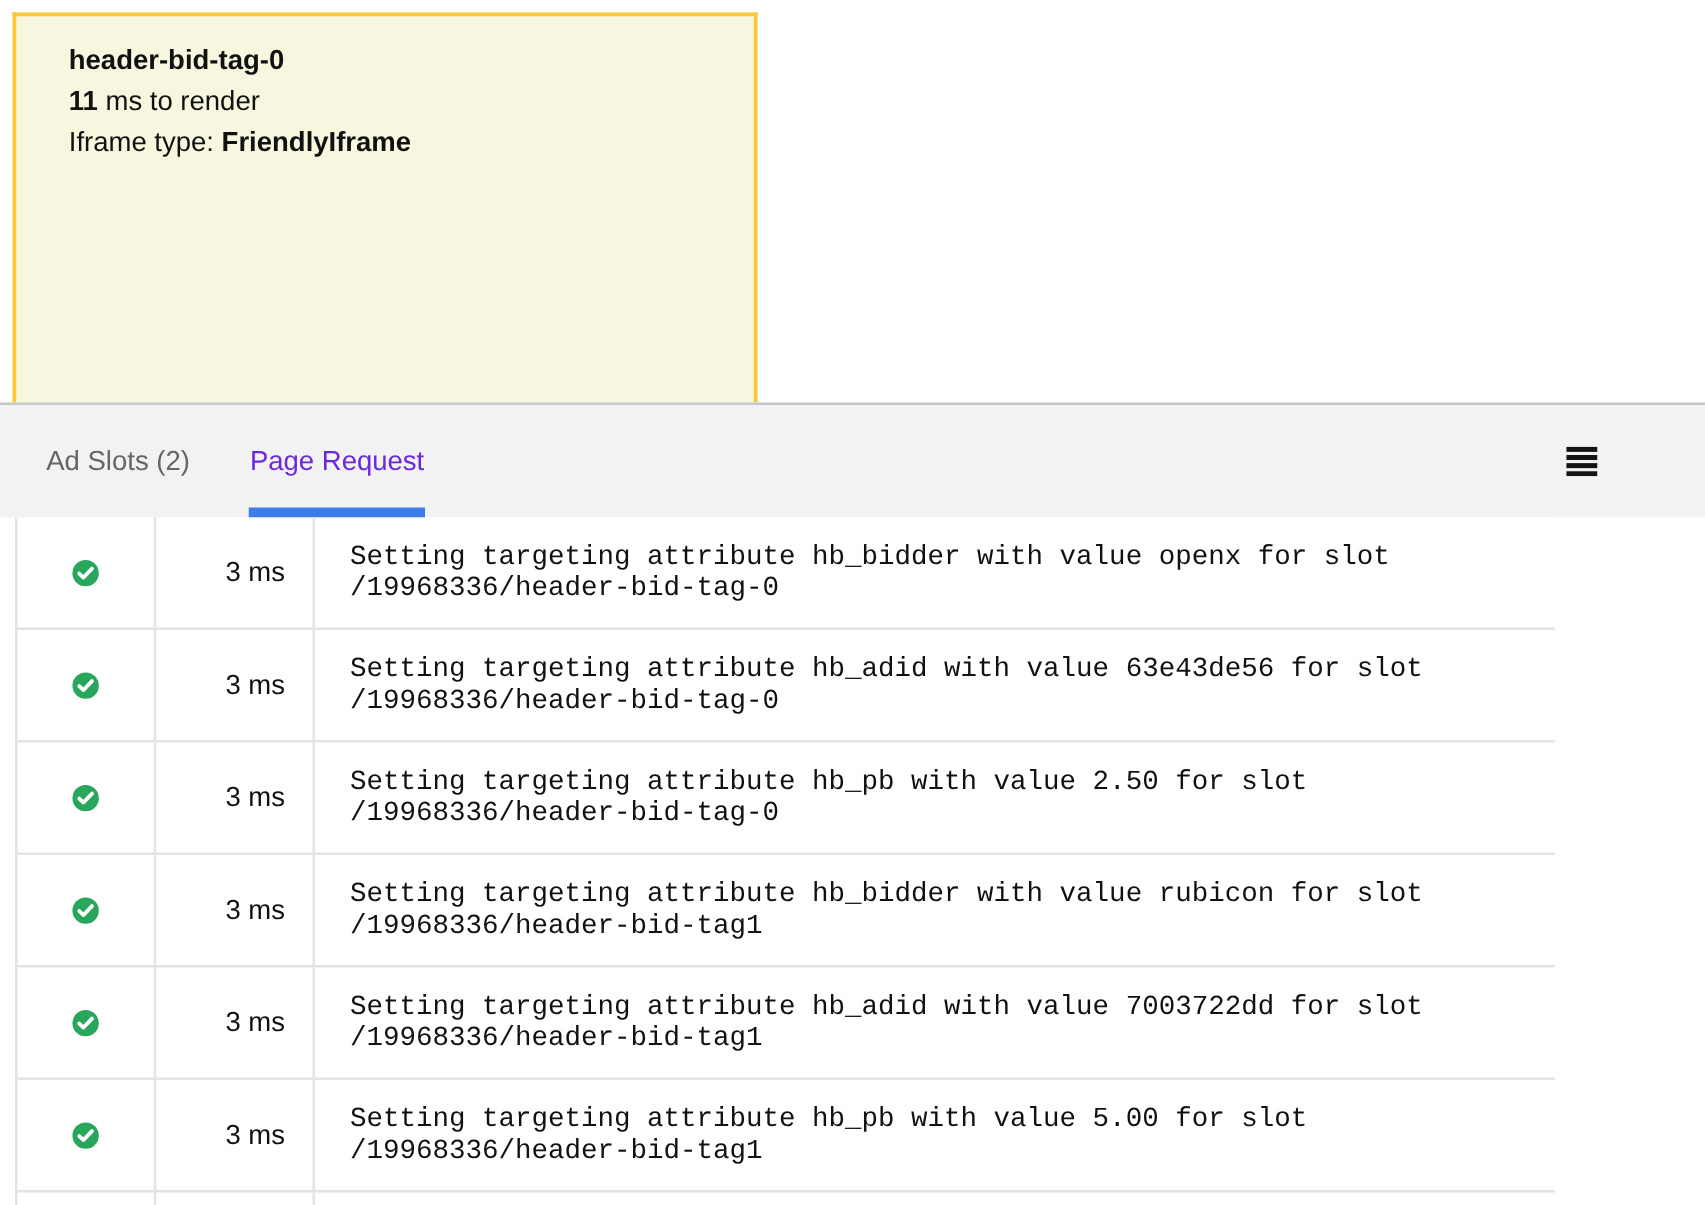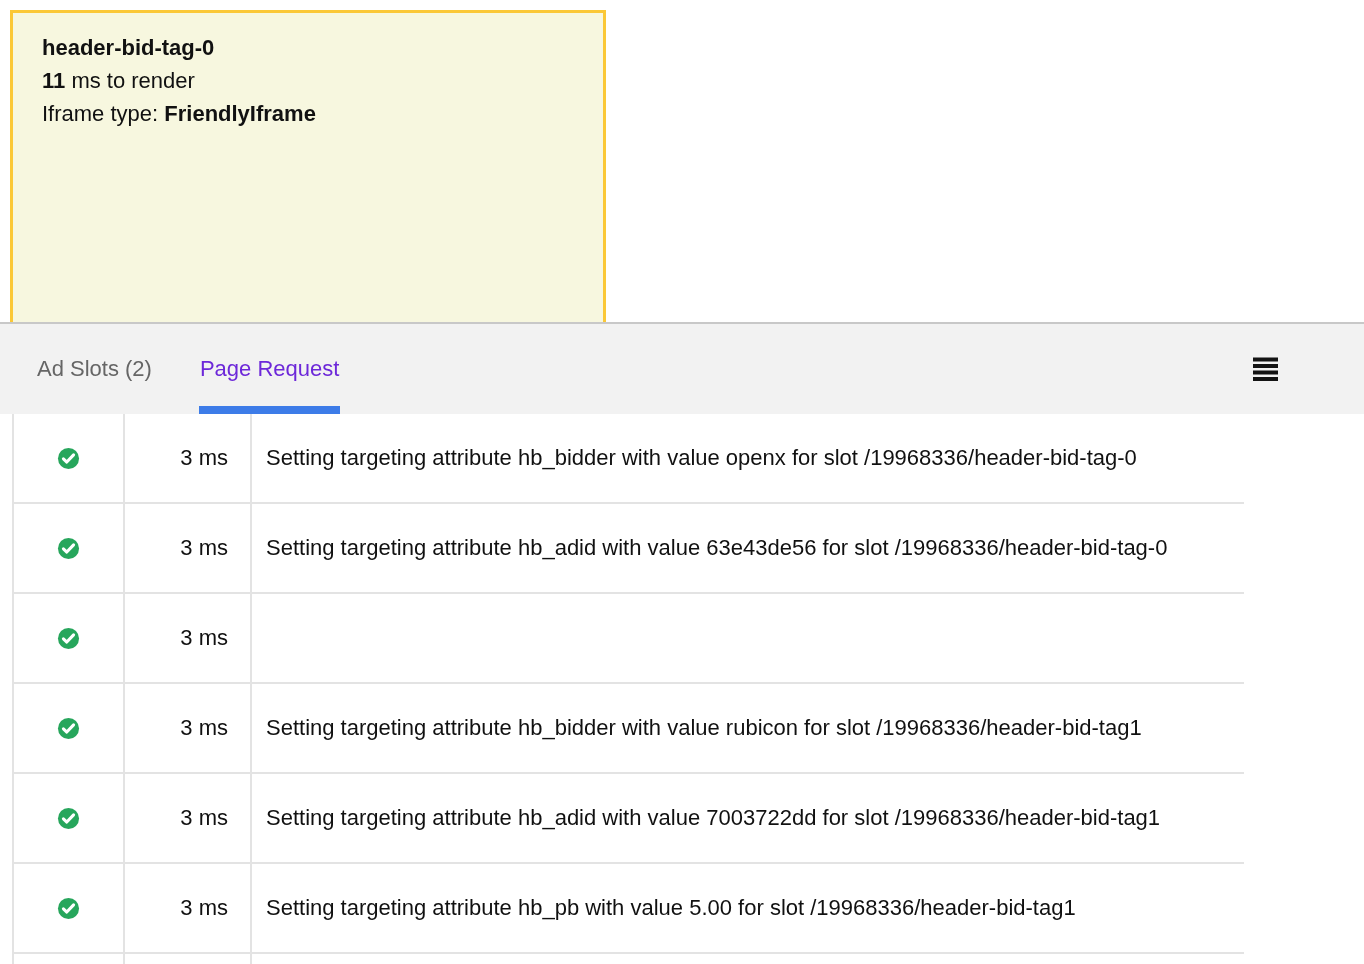--- a/index.html
+++ b/index.html
@@ -13,21 +13,21 @@
   }
 
   
   .tooltip-box {
     position: absolute;
     left: 10px; top: 10px;
     width: 596px; height: 312px;
     background: #F7F7DF;
     border: 3px solid #FBC837;
     border-bottom: none;
-    padding: 18px 29px;
+    padding: 18px 42px;
     font-size: 22px;
     line-height: 33px;
   }
   .tooltip-box .b { font-weight: bold; }
 
   
   .tabbar {
     position: absolute;
     left: 0; top: 322px;
     width: 1364px; height: 92px;
@@ -82,22 +82,23 @@
   .cell-time {
     width: 127px;
     border-right: 2px solid #E3E3E3;
     display: flex; align-items: center; justify-content: flex-end;
     padding-right: 22px;
     font-size: 22px;
   }
   .cell-msg {
     flex: 1;
     display: flex; align-items: center;
-    padding-left: 14px;
-    font-size: 22px;
+    padding-left: 28px;
+    font-size: 22px;
+    font-family: Liberation Mono, monospace;
   }
   .logrow.partial {
     height: 10px;
     border-bottom: none;
   }
 </style>
 </head>
 <body>
 
 <div class="tooltip-box">
@@ -163,20 +164,21 @@
   <div class="logrow">
     <div class="cell-status">
       <span style="display:flex;">
         <svg width="23" height="23" viewBox="0 0 24 24">
             <circle cx="12" cy="12" r="11" fill="#27A65C"></circle>
             <path d="M6.7 12.4 L10.2 15.7 L17.3 8.2" fill="none" stroke="#fff" stroke-width="3.2" stroke-linecap="round" stroke-linejoin="round"></path>
           </svg>
       </span>
     </div>
     <div class="cell-time">3 ms</div>
+    <div class="cell-msg">Setting targeting attribute hb_pb with value 2.50 for slot /19968336/header-bid-tag-0</div>
   </div>
 
   <div class="logrow">
     <div class="cell-status">
       <span style="display:flex;">
         <svg width="23" height="23" viewBox="0 0 24 24">
             <circle cx="12" cy="12" r="11" fill="#27A65C"></circle>
             <path d="M6.7 12.4 L10.2 15.7 L17.3 8.2" fill="none" stroke="#fff" stroke-width="3.2" stroke-linecap="round" stroke-linejoin="round"></path>
           </svg>
       </span>

